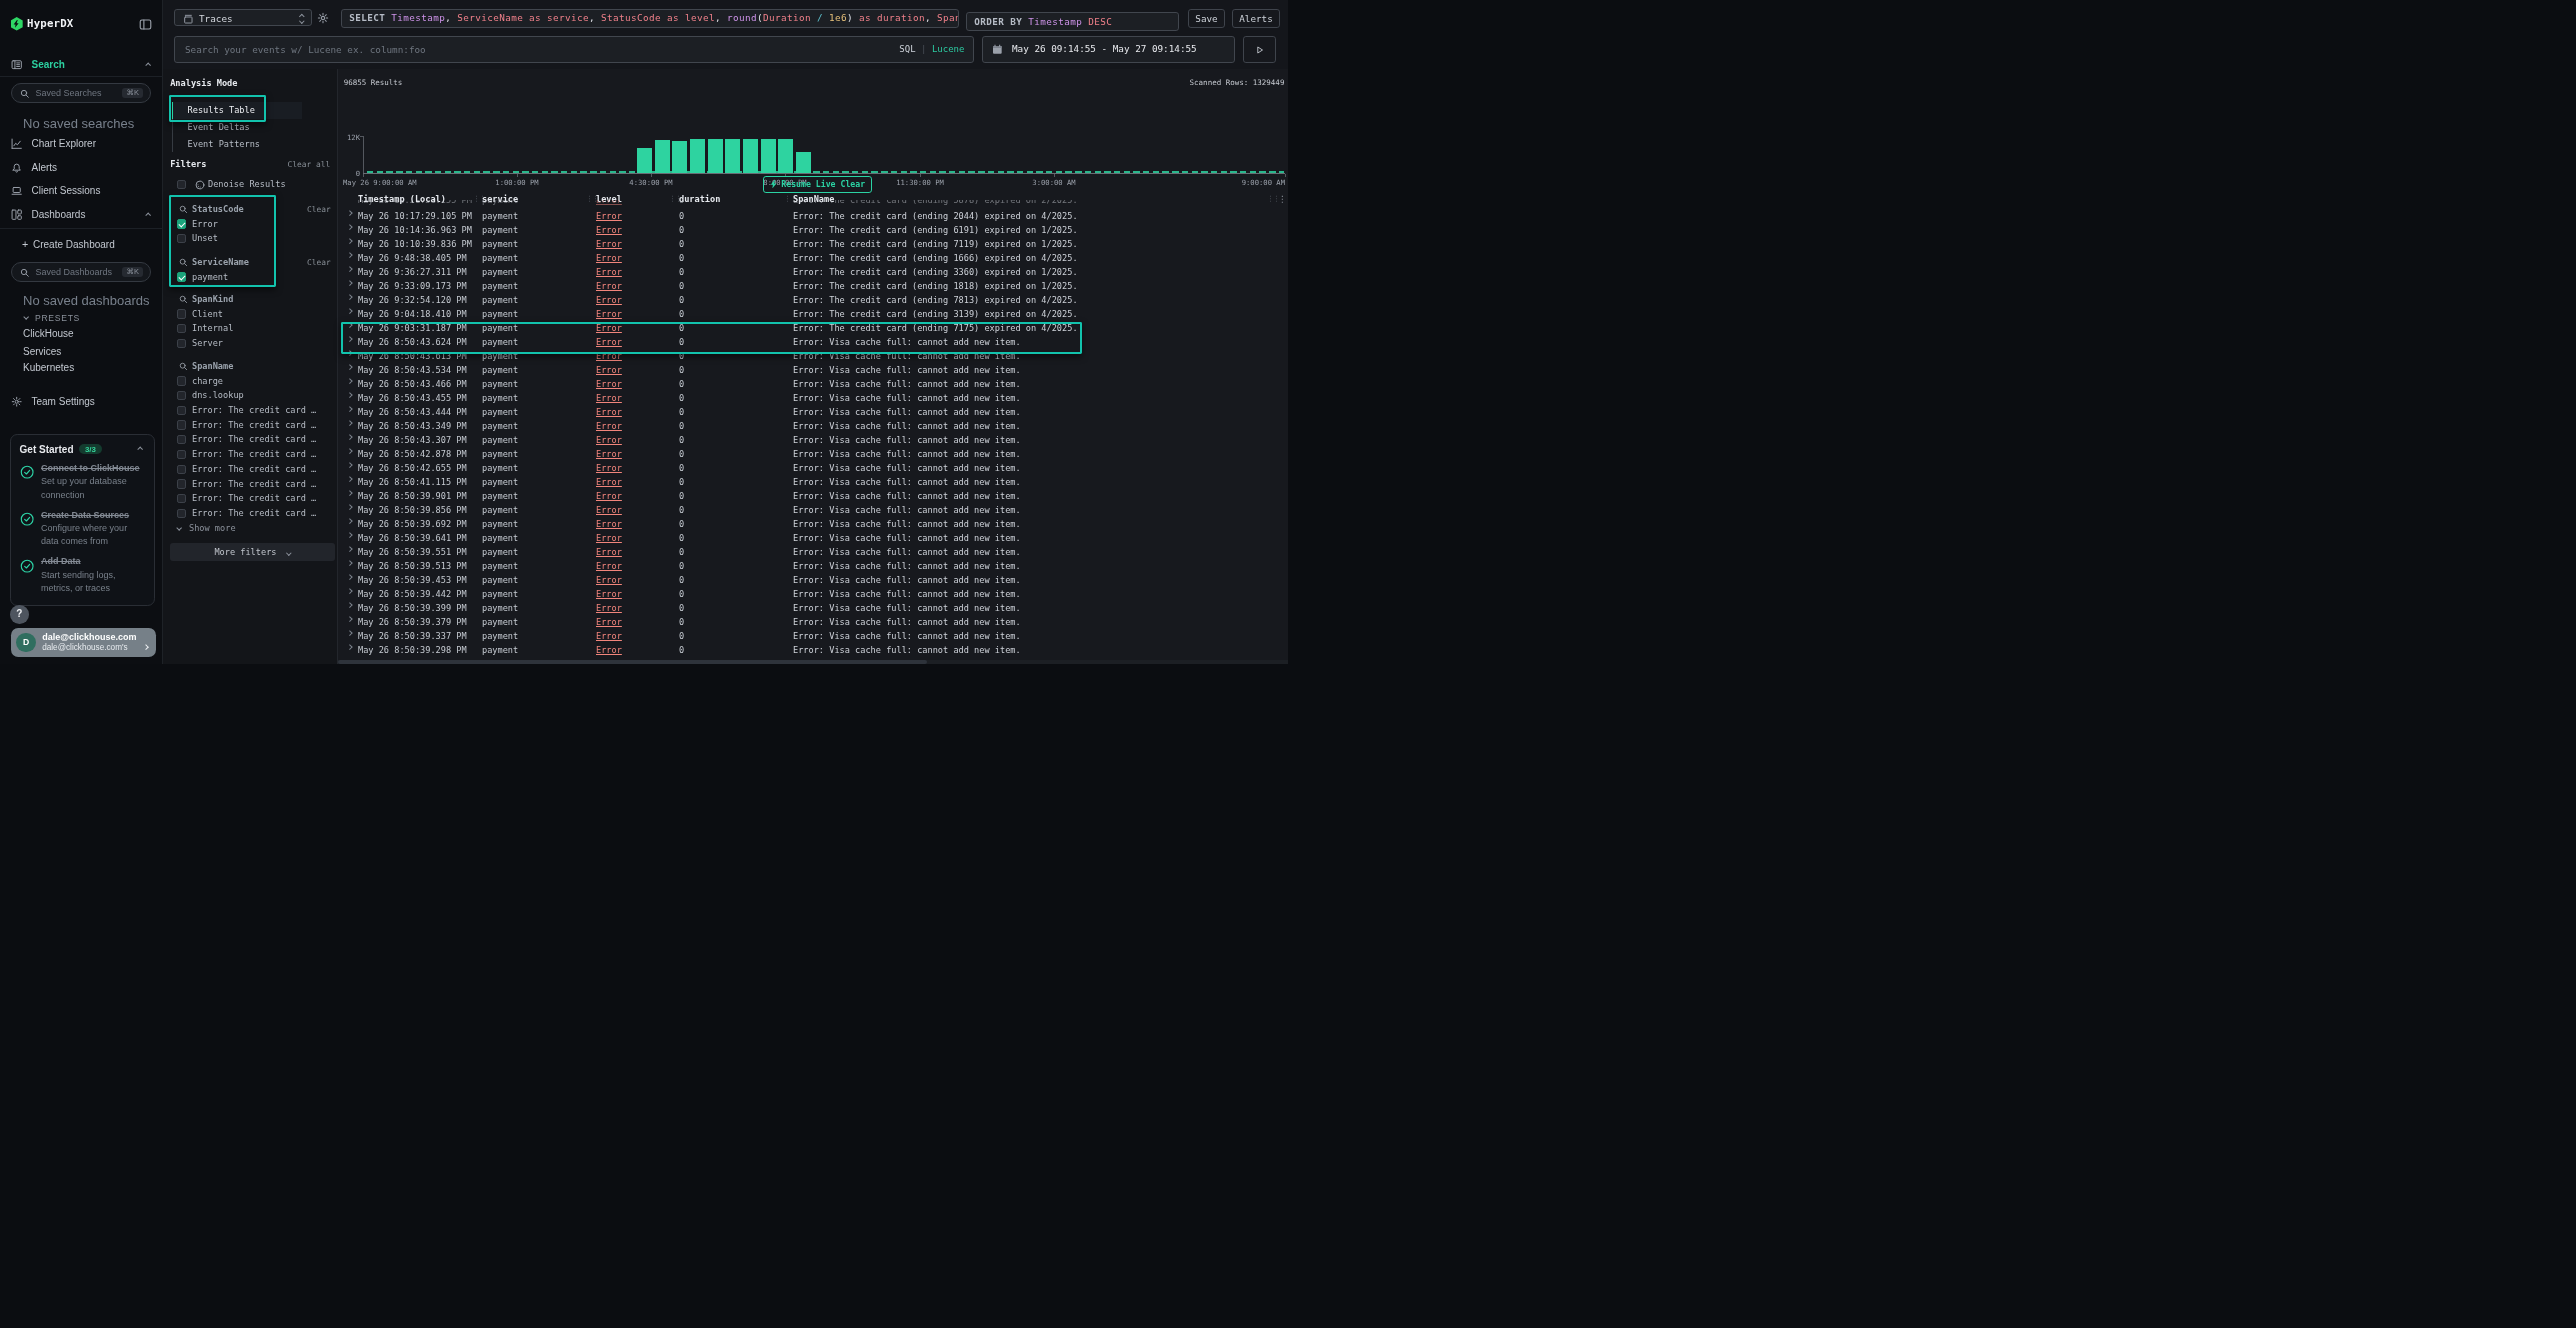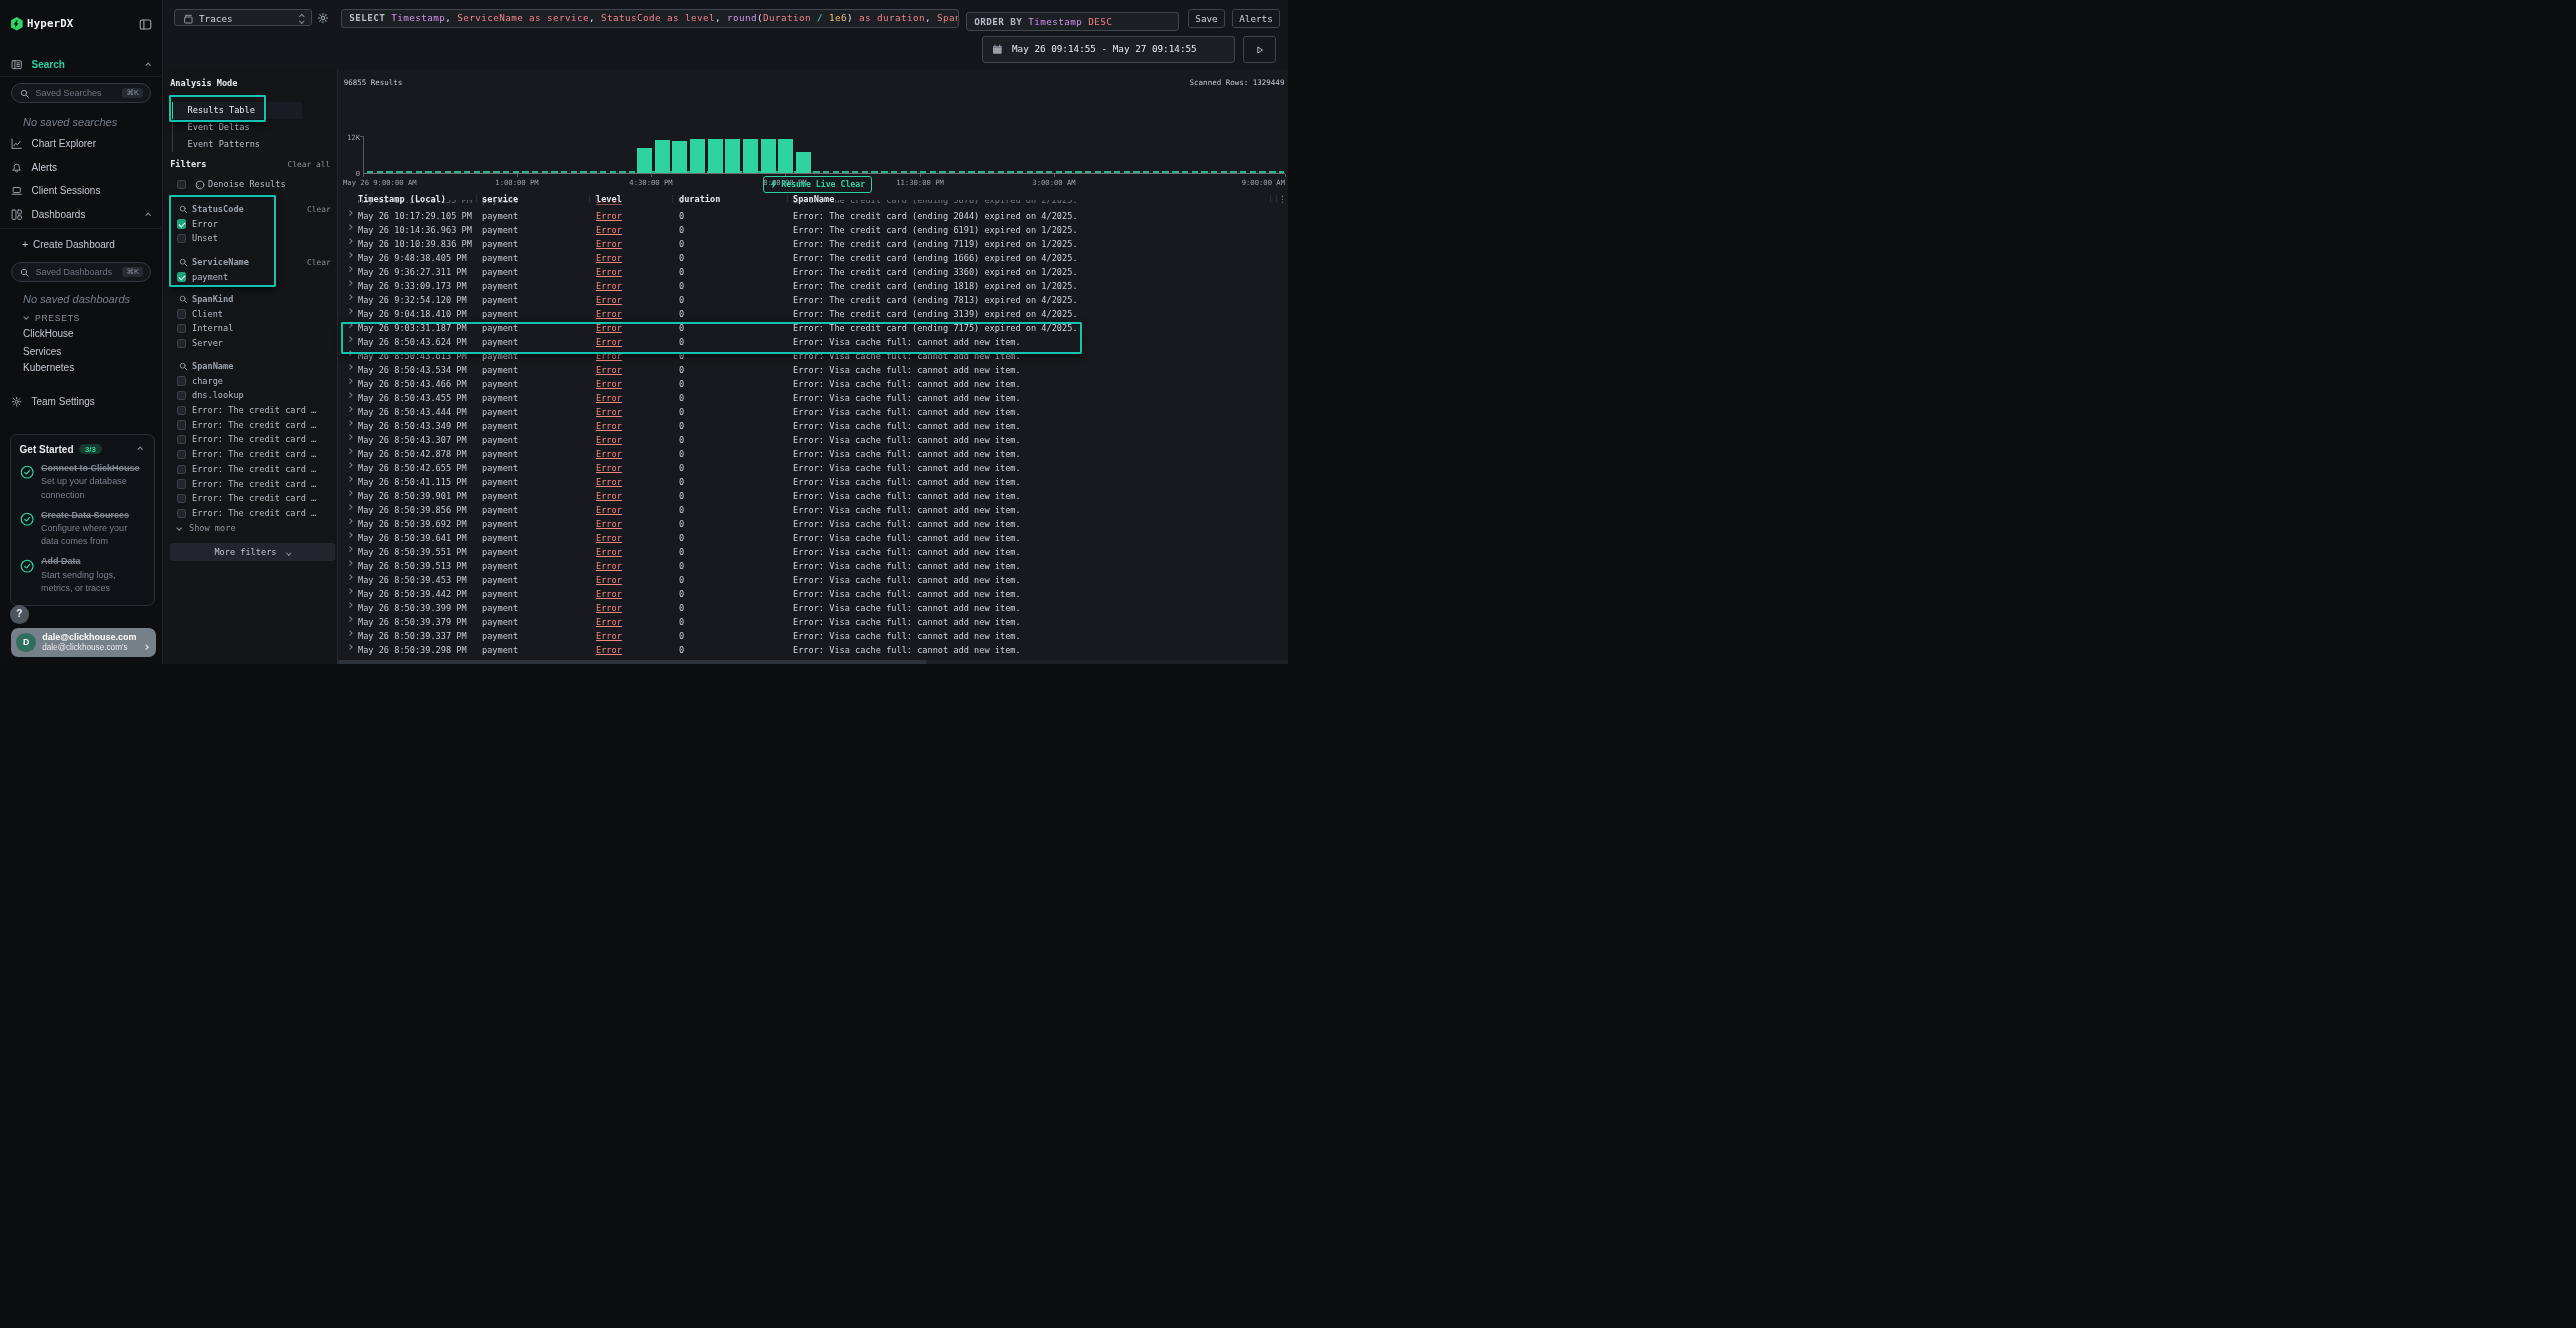--- a/index.html
+++ b/index.html
@@ -20,21 +20,21 @@
   #collapse-btn{position:absolute;left:139px;top:18px;width:13px;height:13px;}
   .navrow{position:absolute;left:0;width:163px;height:18.6px;}
   .navrow .nlabel{position:absolute;left:31.5px;top:2.9px;font-size:10px;color:#c3c8d0;}
   .navrow .nicon{position:absolute;left:11.4px;top:2.9px;width:11.4px;height:11.4px;}
   .chv{display:inline-block;width:4.3px;height:4.3px;border-right:1.1px solid #8b919b;border-bottom:1.1px solid #8b919b;}
   .chv.up{transform:rotate(-135deg);} .chv.down{transform:rotate(45deg);} .chv.right{transform:rotate(-45deg);}
   .pill{position:absolute;left:11.4px;width:140px;height:20px;border:0.7px solid #343941;border-radius:10px;background:#14171c;}
   .pill .mag{position:absolute;left:7.9px;top:5px;}
   .pill .ph{position:absolute;left:23px;top:4.3px;font-size:9px;color:#6f7680;}
   .pill .kbd{position:absolute;right:7.2px;top:3.6px;background:#262a31;border-radius:2.9px;padding:0.7px 4.3px;font-size:7.5px;color:#8b919b;}
-  .dimtext{position:absolute;left:23px;font-size:11px;color:#78808c;font-style:italic;}
+  .dimtext{position:absolute;left:23px;font-size:13px;color:#78808c;}
   .preset{position:absolute;left:23px;font-size:10px;color:#c3c8d0;}
   #gs-card{position:absolute;left:10px;top:434px;width:145px;height:172px;border:0.7px solid #2a2e35;border-radius:7.2px;background:#0f1217;padding:8.6px 8.6px 5.7px 8.6px;}
   #gs-head{display:flex;align-items:center;gap:5.7px;}
   #gs-title{font-size:10px;font-weight:bold;color:#e8eaee;}
   #gs-badge{background:#143c2f;color:#35d39b;font-size:7.9px;font-weight:bold;border-radius:7.2px;padding:0.7px 5.7px;}
   .gs-item{display:flex;gap:7.2px;margin-top:6.4px;}
   .gs-check{flex:0 0 14.3px;padding-top:4.3px;}
   .gs-title{font-size:9px;font-weight:bold;color:#838a94;text-decoration:line-through;line-height:11.4px;}
   .gs-desc{font-size:9px;color:#79818b;line-height:11.4px;}
   #help-btn{position:absolute;left:10px;top:605px;width:18.6px;height:18.6px;border-radius:50%;background:#4e555f;color:#eef0f3;
@@ -330,20 +330,28 @@
   </div>
   <div class="tbox mono" id="query-box">
     <span id="query-content"><span style="color: rgb(182, 188, 198); font-weight: bold;">SELECT </span><span style="color: rgb(206, 147, 233);">Timestamp</span><span style="color: rgb(227, 230, 236);">, </span><span style="color: rgb(240, 128, 138);">ServiceName as service</span><span style="color: rgb(227, 230, 236);">, </span><span style="color: rgb(240, 128, 138);">StatusCode as level</span><span style="color: rgb(227, 230, 236);">, </span><span style="color: rgb(206, 147, 233);">round</span><span style="color: rgb(227, 230, 236);">(</span><span style="color: rgb(240, 128, 138);">Duration</span><span style="color: rgb(95, 198, 209);"> / </span><span style="color: rgb(230, 192, 122);">1e6</span><span style="color: rgb(227, 230, 236);">)</span><span style="color: rgb(240, 128, 138);"> as duration</span><span style="color: rgb(227, 230, 236);">, </span><span style="color: rgb(240, 128, 138);">Span</span></span>
   </div>
   <div class="tbox mono" id="orderby-box">
     <span id="orderby-content"><span style="color: rgb(182, 188, 198); font-weight: bold;">ORDER BY </span><span style="color: rgb(206, 147, 233);">Timestamp</span><span style="color: rgb(240, 128, 138);"> DESC</span></span>
   </div>
   <div class="btn mono" id="save-btn">Save</div>
   <div class="btn mono" id="alerts-btn">Alerts</div>
 
+  <div class="tbox" id="search-box">
+    <input id="search-input" placeholder="Search your events w/ Lucene ex. column:foo" style="">
+    <span id="lang-toggle" class="mono">
+      <span style="color:#ced3da;">SQL</span>
+      <span style="color:#4a4f57;">|</span>
+      <span style="color:#2cc9a0;">Lucene</span>
+    </span>
+  </div>
   <div class="tbox" id="date-box">
     <span id="cal-icon">
       <svg width="10.7" height="10.7" viewBox="0 0 16 16">
           <rect x="1.5" y="3" width="13" height="11.5" rx="1.5" fill="#9aa0aa"></rect>
           <rect x="1.5" y="3" width="13" height="2.8" fill="#777d87"></rect>
           <line x1="4.5" y1="1.2" x2="4.5" y2="4" stroke="#9aa0aa" stroke-width="1.6"></line>
           <line x1="11.5" y1="1.2" x2="11.5" y2="4" stroke="#9aa0aa" stroke-width="1.6"></line>
         </svg>
     </span>
     <span id="date-text" class="mono">May 26 09:14:55 - May 27 09:14:55</span>

